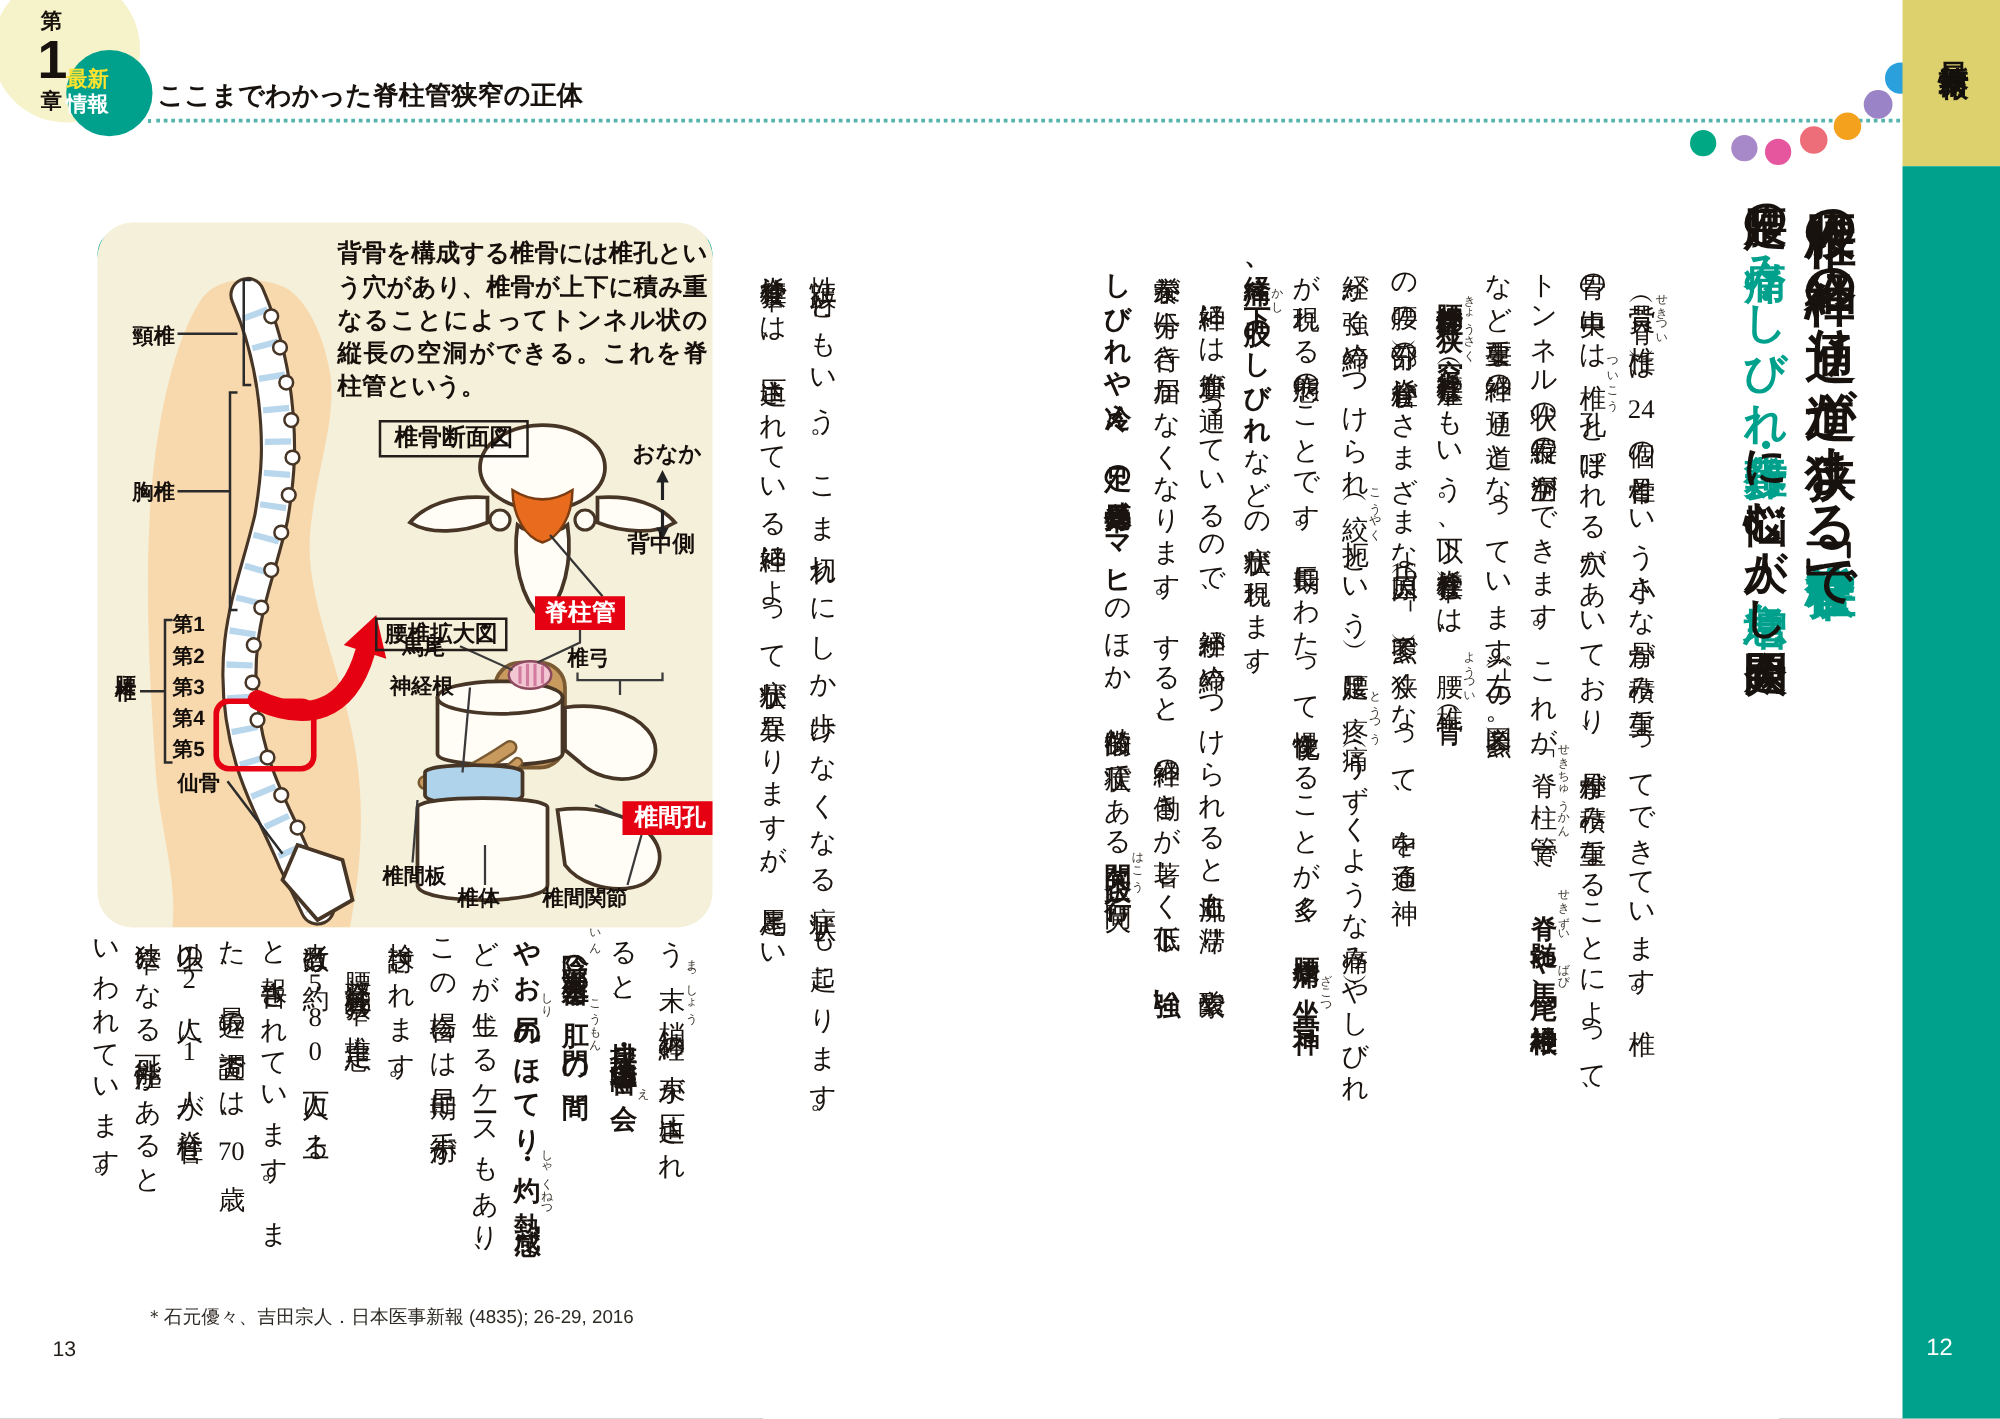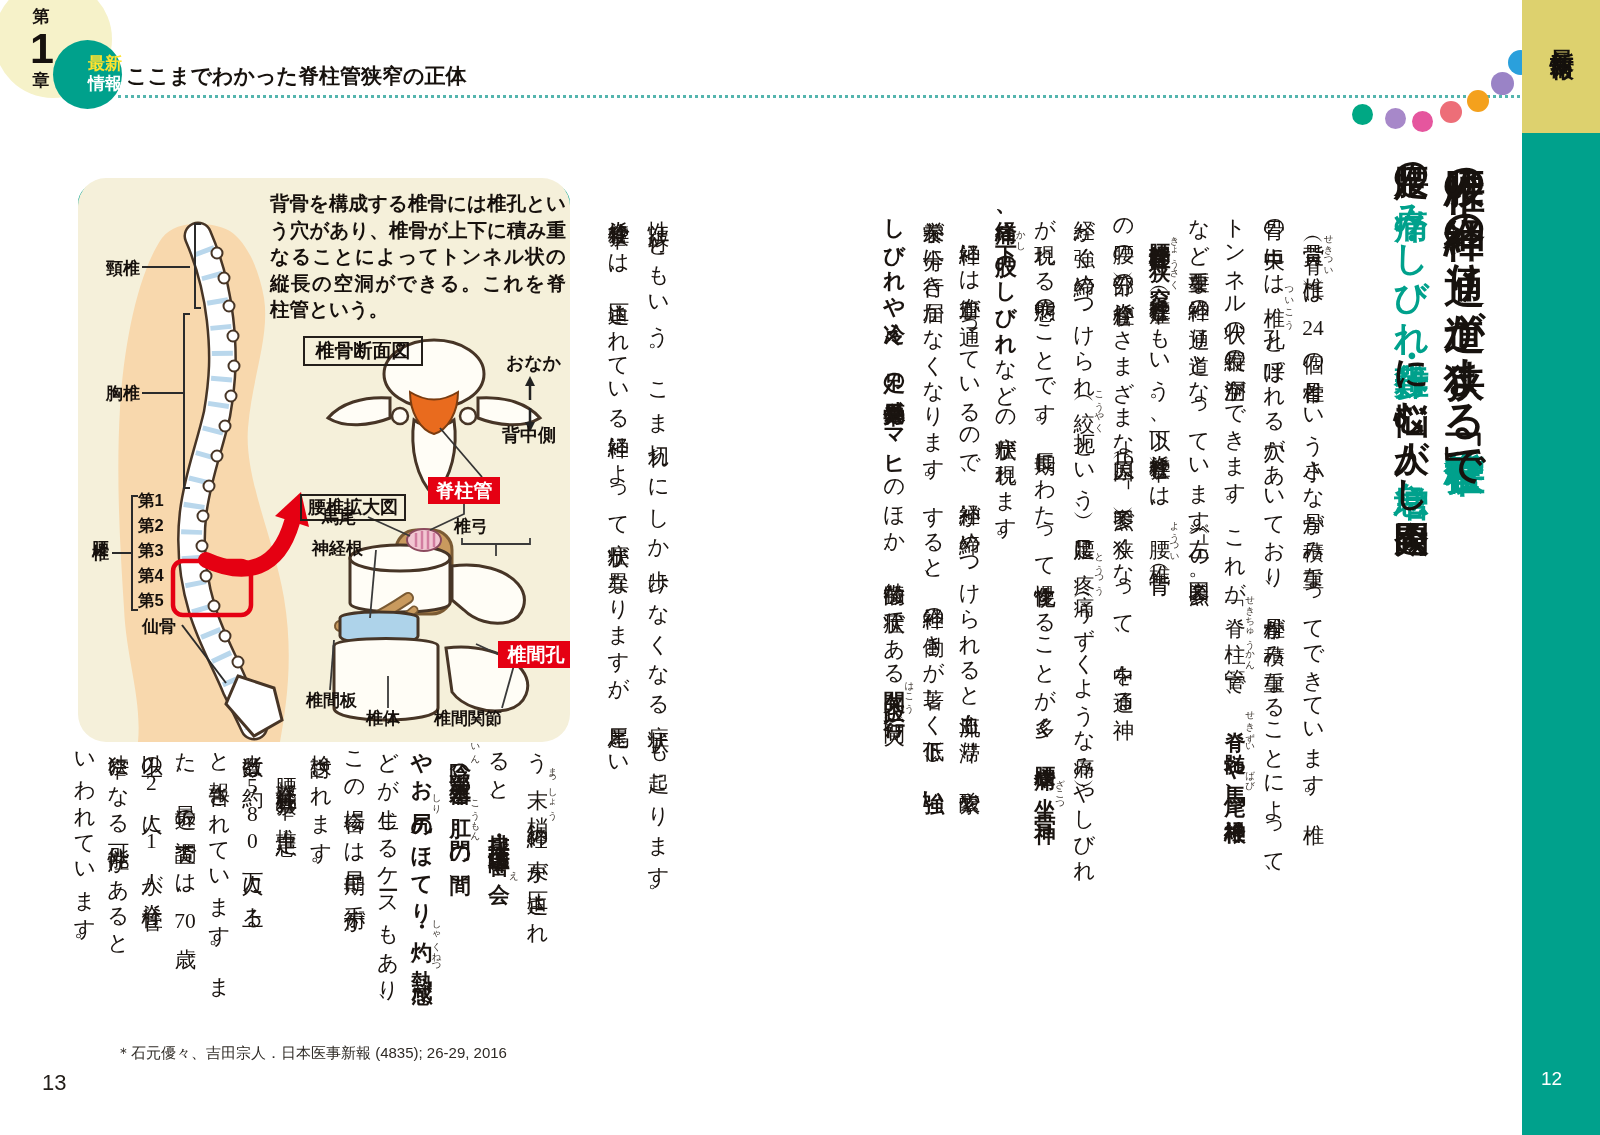--- a/index.html
+++ b/index.html
@@ -9,41 +9,41 @@
            font-family:"Liberation Serif","DejaVu Serif",serif; color:#1a1410; }
 
   
   .chapter-circle { position:absolute; left:-6px; top:-20px; width:118px; height:118px;
                     border-radius:50%; background:#f6f2c9; }
   .chapter-mark { position:absolute; left:18px; top:8px; width:46px; text-align:center;
                   font-family:"Liberation Sans","DejaVu Sans",sans-serif; font-weight:700; line-height:1; color:#17120e; }
   .chapter-mark .sm { display:block; font-size:17px; }
   .chapter-mark .num { display:block; font-size:43px; margin:2px 0; letter-spacing:-2px; }
   .badge { position:absolute; left:53px; top:40px; width:69px; height:69px; border-radius:50%;
-           background:var(--teal); text-align:right; padding-top:14px;
+           background:var(--teal); text-align:left; padding-top:14px;
            font-family:Liberation Sans, sans-serif; font-weight:700; font-size:17px; line-height:20px; }
   .badge .l1 { display:block; color:#ffe32e; }
   .badge .l2 { display:block; color:#ffffff; }
   .header-title { position:absolute; left:126px; top:62px; font-family:"Liberation Sans","DejaVu Sans",sans-serif;
                   font-weight:700; font-size:21px; color:#17120e; }
   .dotted { position:absolute; left:118px; top:95px; width:1402px; height:0; border-top:3px dotted #54b5ae; }
 
   
   .dot { position:absolute; border-radius:50%; }
 
   
   .band-yellow { position:absolute; left:1522px; top:0; width:78px; height:133px; background:#ddd16e; }
   .band-teal   { position:absolute; left:1522px; top:133px; width:78px; height:1002px; background:var(--teal); }
   .side-tab { position:absolute; left:1546px; top:30px; writing-mode:vertical-rl; text-orientation:upright;
               font-family:"Liberation Sans","DejaVu Sans",sans-serif; font-weight:700; font-size:24px;
               letter-spacing:2px; color:#14100c; }
   .page-num-right { position:absolute; left:1541px; top:1068px; color:#fff;
                     font-family:"Liberation Sans","DejaVu Sans",sans-serif; font-size:19px; }
   .page-num-left { position:absolute; left:42px; top:1070px; color:#221d18;
-                   font-family:"Liberation Sans","DejaVu Sans",sans-serif; font-size:22px; }
+                   font-family:"Liberation Sans","DejaVu Sans",sans-serif; font-size:17px; }
   .footnote { position:absolute; left:76px; top:1044px; color:#2e2a25;
               font-family:"Liberation Sans","DejaVu Sans",sans-serif; font-size:15px;margin-left:40px; }
 
   
   #headline { position:absolute; top:140px; left:1386px; height:885px; writing-mode:vertical-rl;
               font-family:"Liberation Sans","DejaVu Sans",sans-serif; font-weight:800; color:#17120e; }
   #headline p { margin:0; }
   #headline p:nth-child(1) { font-size:41px; line-height:55px; }
   #headline p:nth-child(2) { font-size:34.5px; line-height:51px; }
 

